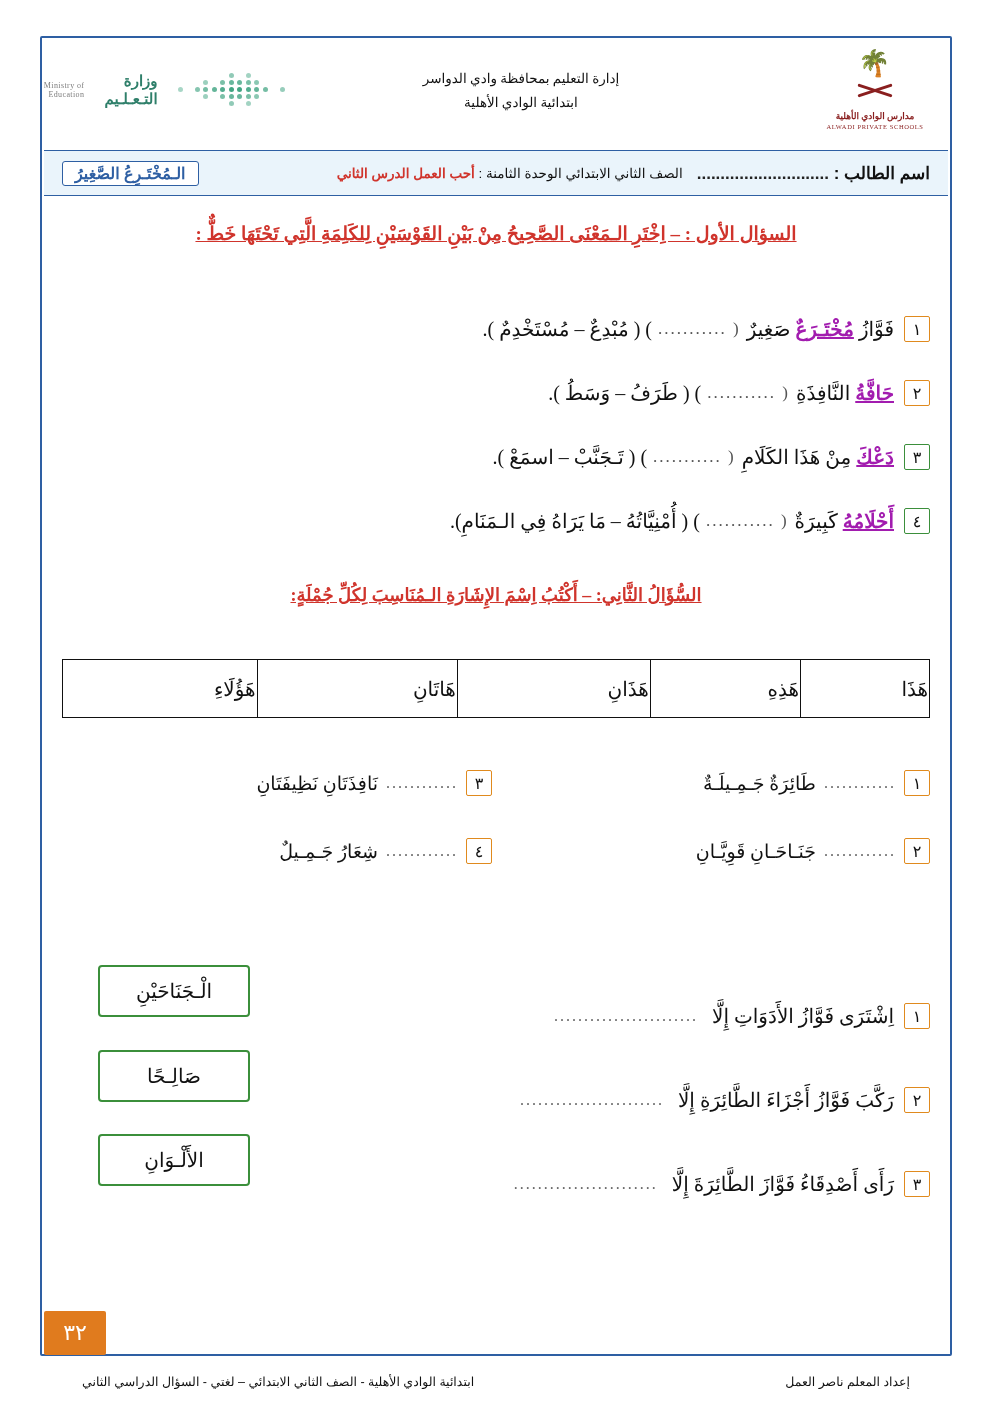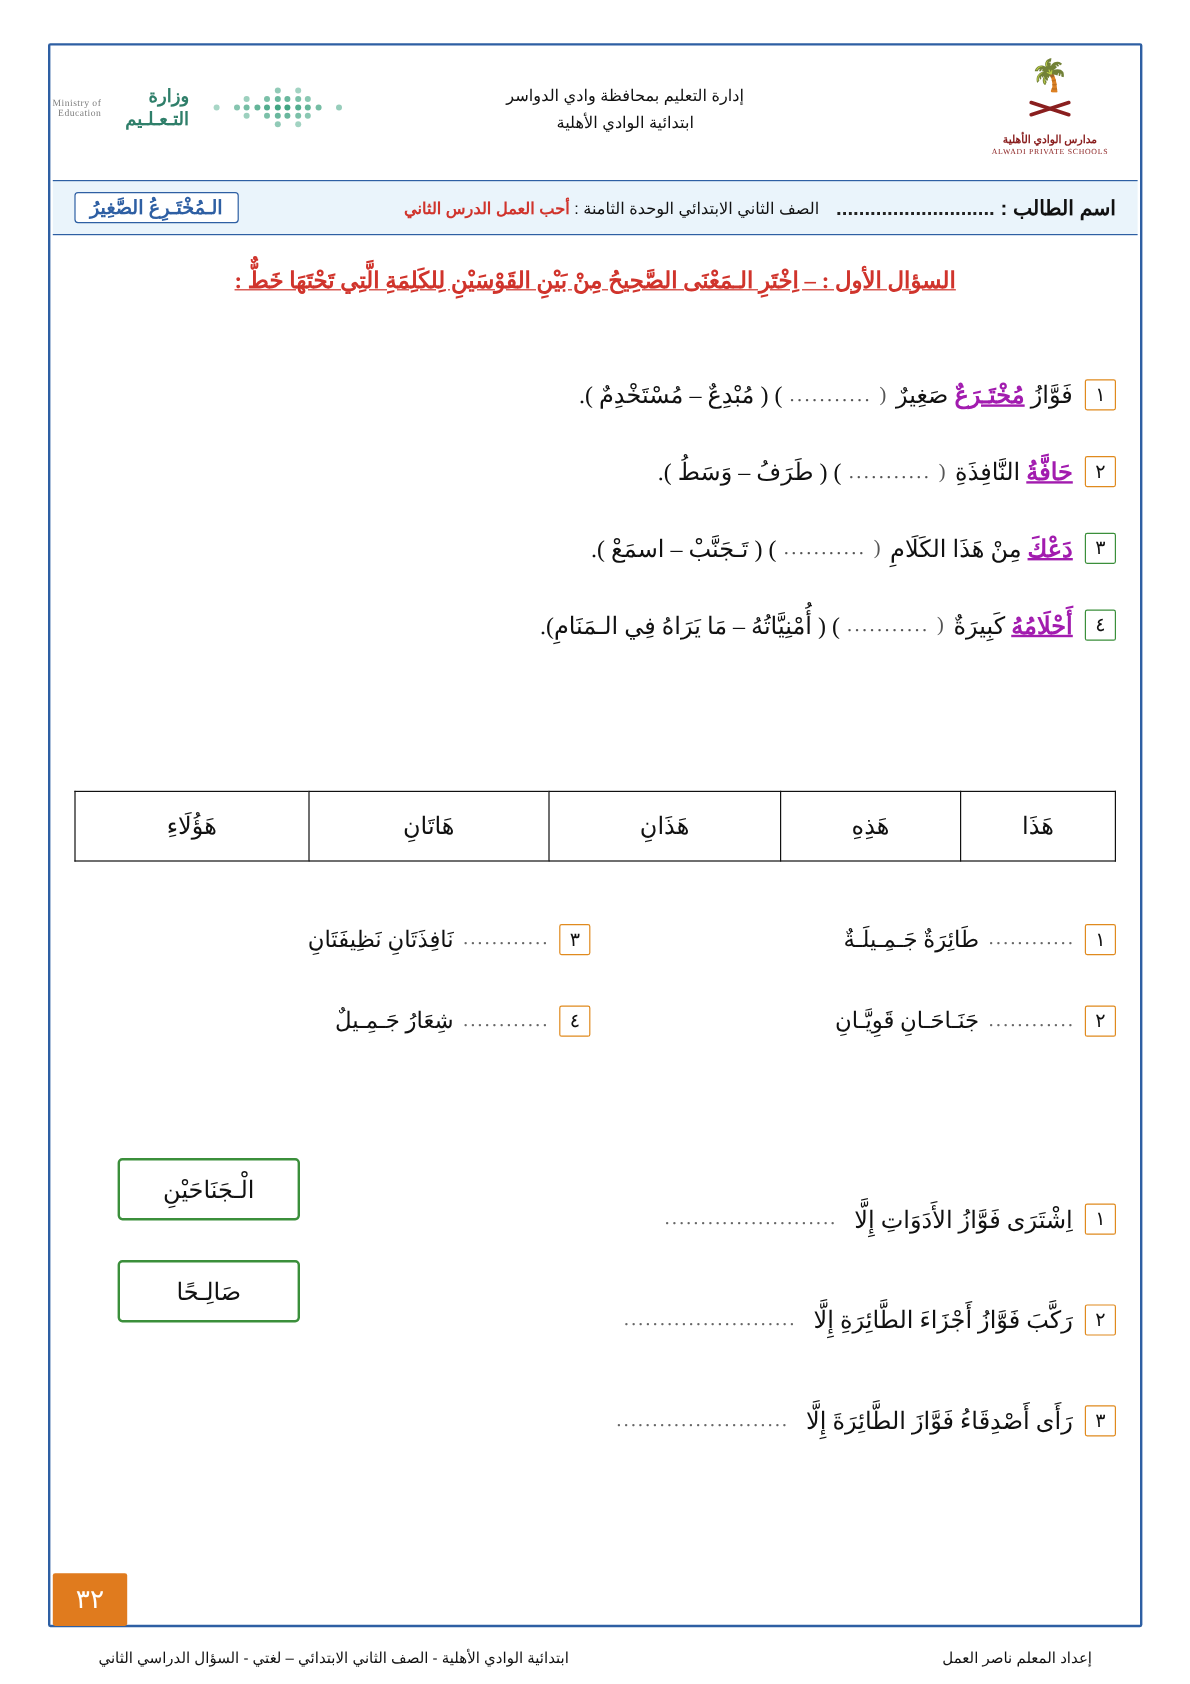--- a/index.html
+++ b/index.html
@@ -92,21 +92,21 @@
     margin: 0 1px;
   }
   .vision-sub {
     font-size: 6.5px; color: #6f6f6f; margin-top: 2px; white-space: nowrap;
   }
   .vision-sub-en { font-size: 5.5px; color: #8a8a8a; letter-spacing: .4px; }
 
   .header-center {
     flex: 1;
     text-align: center;
-    font-family: Liberation Sans, sans-serif;
+    font-family: Liberation Serif, serif;
     color: #111;
   }
   .header-center div { font-size: 13.5px; margin: 7px 0; }
 
   .logo-moe {
     width: 200px; height: 96px;
     display: flex; flex-direction: row;
     align-items: center; justify-content: center;
     gap: 20px;
   }
@@ -191,21 +191,20 @@
   
   .demo-table {
     position: absolute;
     left: 62px; top: 659px;
     width: 868px; height: 58px;
     border-collapse: collapse;
     direction: rtl;
   }
   .demo-table td {
     border: 1.4px solid #111;
-    text-align: center;
     font-size: 20px;
     color: #111;
     height: 58px;
   }
 
   .q2-row {
     position: absolute;
     direction: rtl;
     display: flex;
     align-items: center;
@@ -369,20 +368,21 @@
   <div class="row-q1" style="right:62px;top:508px;">
     <span class="item-num green">٤</span>
     <span class="stem">
       <span class="hl">أَحْلَامُهُ</span>
       <span>كَبِيرَةٌ</span>
     </span>
     <span class="blank">( ...........</span>
     <span class="opts">)      ( أُمْنِيَّاتُهُ – مَا يَرَاهُ فِي الـمَنَامِ).</span>
   </div>
 
+  <div class="q-title" style="left:0;right:0;top:584px;text-align:center;font-size:18px;">السُّؤَالُ الثَّانِي: – أَكْتُبُ اِسْمَ الإِشَارَةِ الـمُنَاسِبَ لِكُلِّ جُمْلَةٍ:</div>
 
   <table class="demo-table">
     <tbody>
         <tr>
       <td>هَذَا</td>
       <td>هَذِهِ</td>
       <td>هَذَانِ</td>
       <td>هَاتَانِ</td>
       <td>هَؤُلَاءِ</td>
     </tr>
@@ -409,20 +409,21 @@
 
   <div class="q2-row" style="right:500px;top:838px;">
     <span class="item-num">٤</span>
     <span class="dots">............</span>
     <span>شِعَارُ جَـمِـيلٌ</span>
   </div>
 
 
   <div class="word-box" style="left:98px;top:1050px;">صَالِـحًا</div>
   <div class="word-box" style="left:98px;top:965px;">الْـجَنَاحَيْنِ</div>
+  <div class="word-box" style="left:98px;top:1134px;">الأَلْـوَانِ</div>
 
   <div class="q3-row" style="right:62px;top:1003px;">
     <span class="item-num">١</span>
     <span style="margin-right:10px;">اِشْتَرَى فَوَّازُ الأَدَوَاتِ إِلَّا</span>
     <span class="dots">........................</span>
   </div>
   <div class="q3-row" style="right:62px;top:1087px;">
     <span class="item-num">٢</span>
     <span style="margin-right:10px;">رَكَّبَ فَوَّازُ أَجْزَاءَ الطَّائِرَةِ إِلَّا</span>
     <span class="dots">........................</span>

